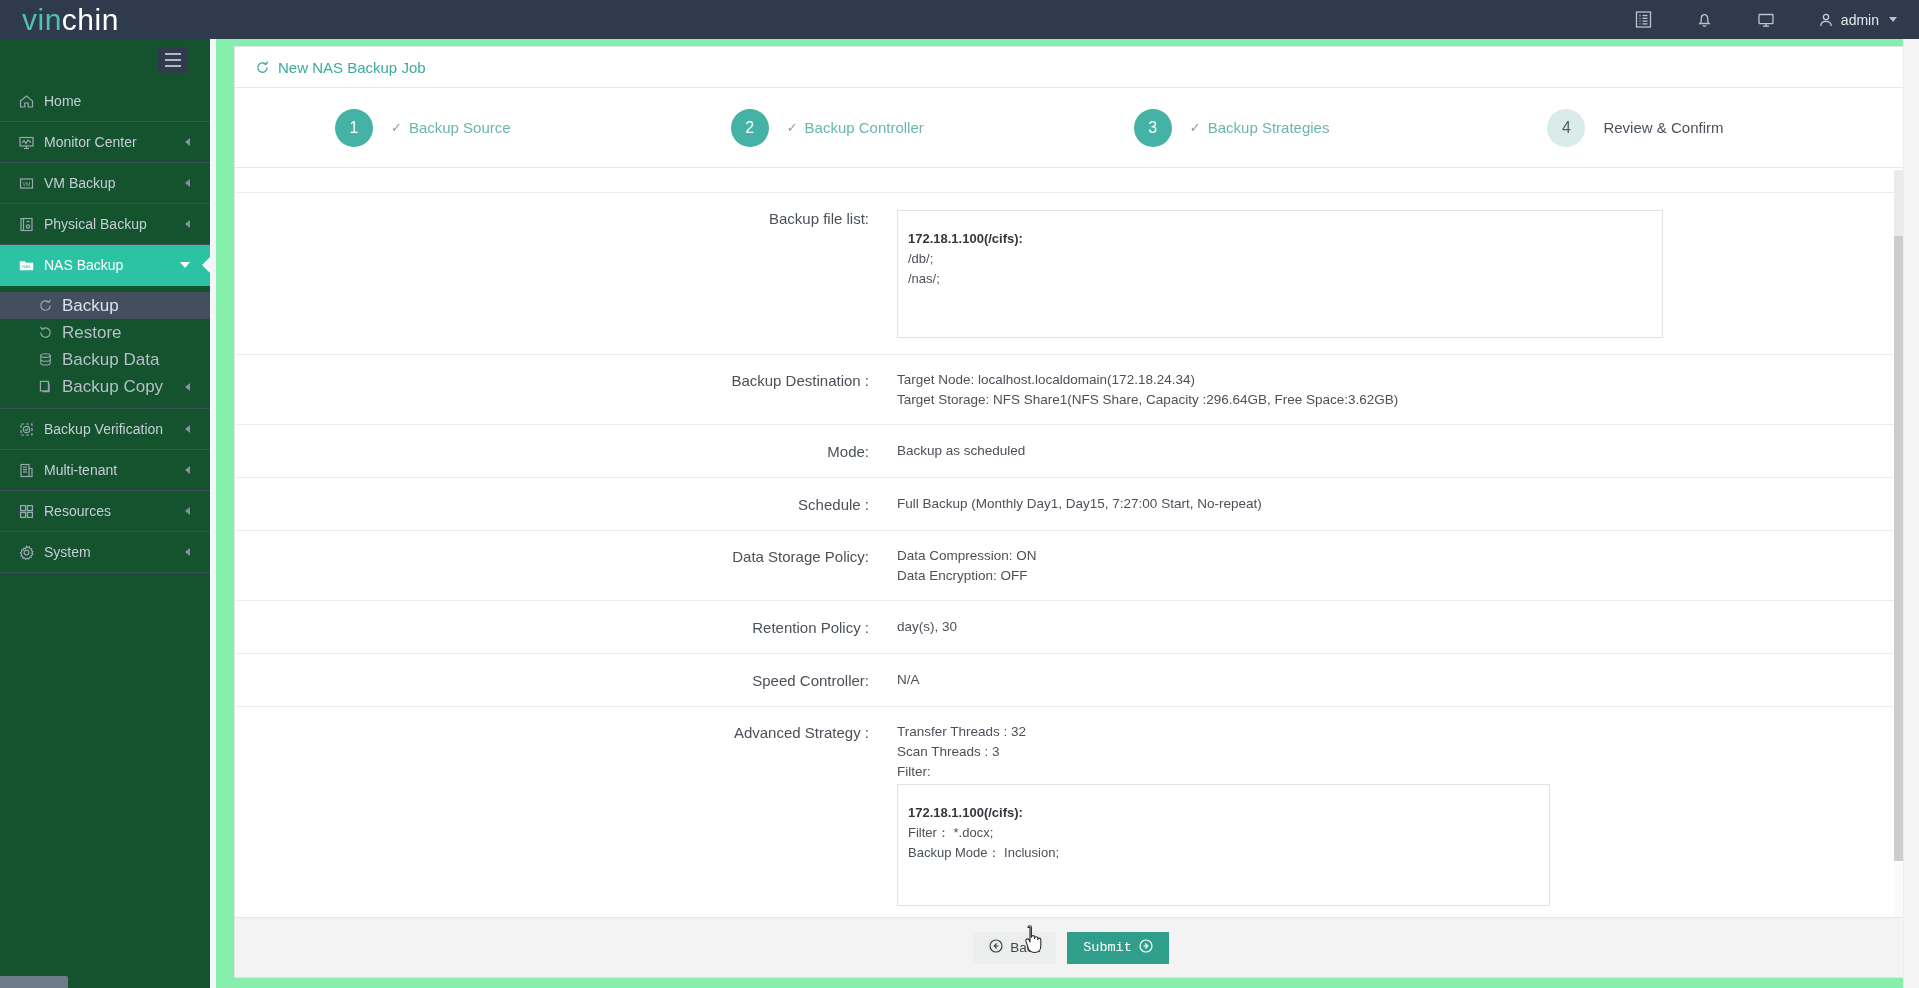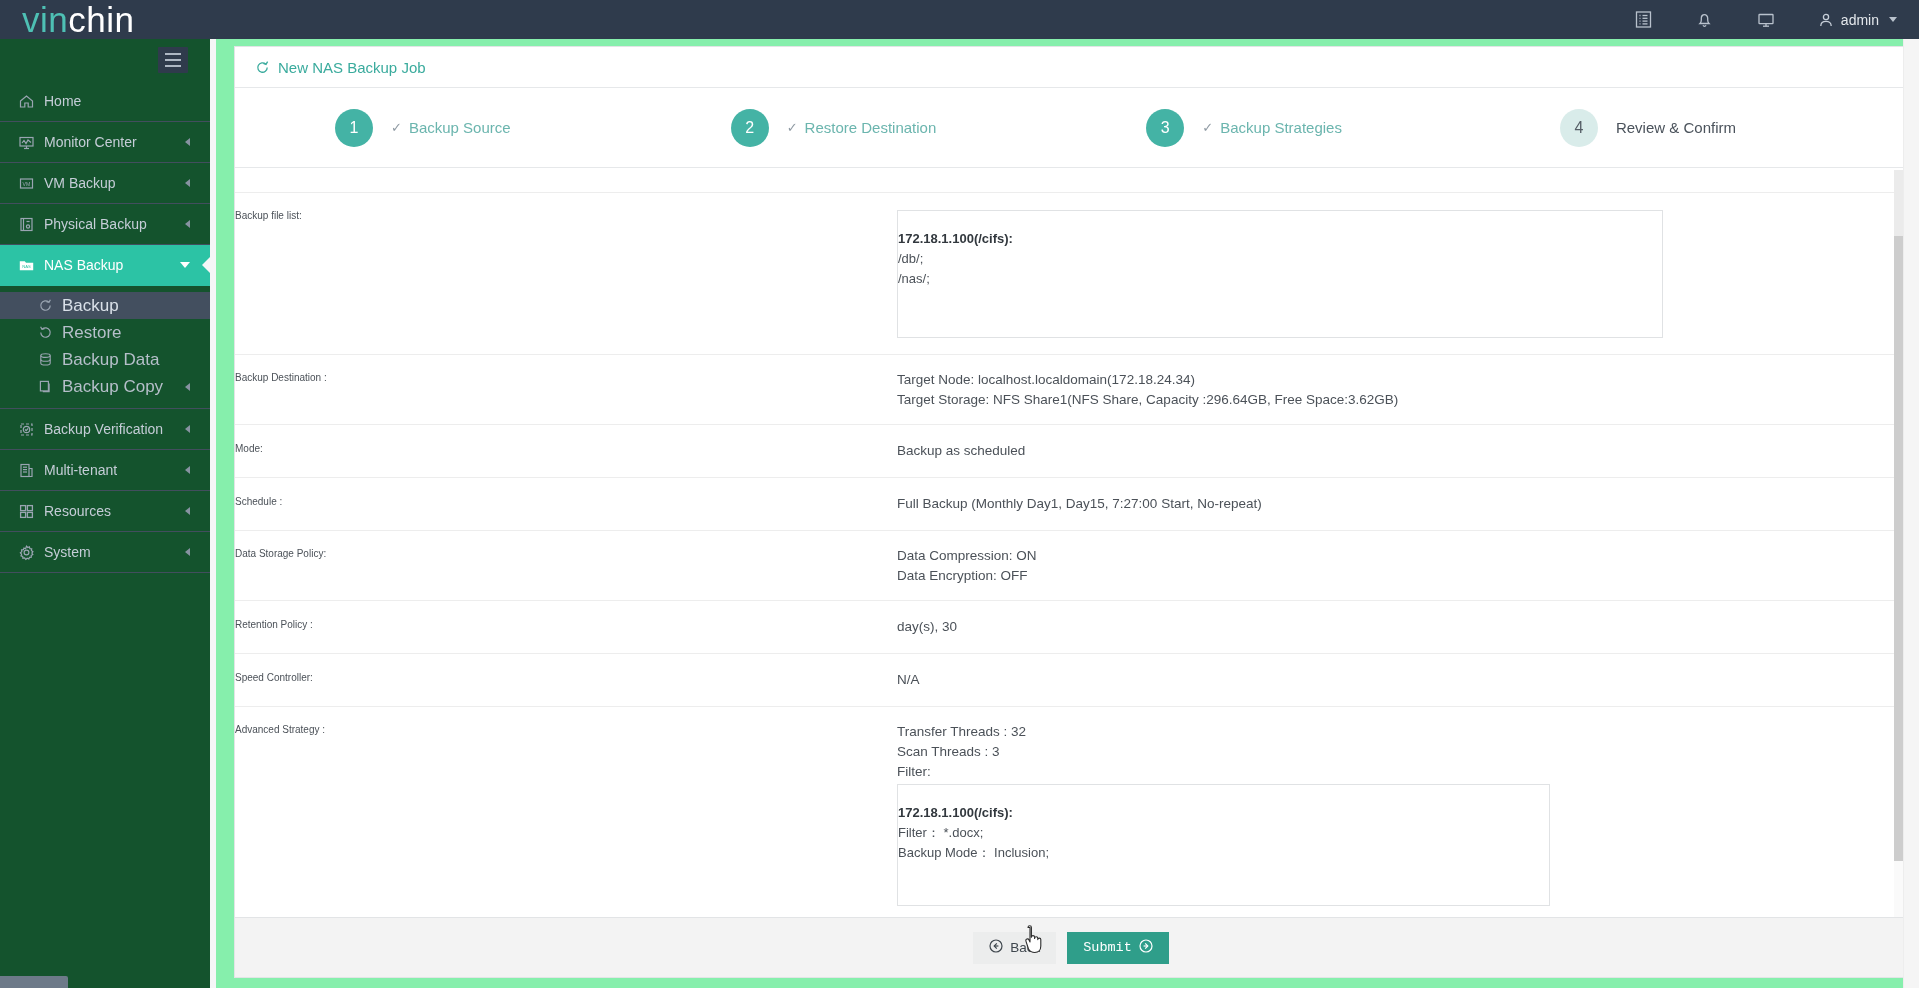--- a/index.html
+++ b/index.html
@@ -13,21 +13,21 @@
 
   
   .topbar {
     position: absolute; top: 0; left: 0;
     width: 1919px; height: 39px;
     background: #2f3b4c;
     display: flex; align-items: center;
   }
   .logo {
     width: 210px; padding-left: 22px;
-    font-size: 35px; font-weight: 400; letter-spacing: .5px;
+    font-size: 30px; font-weight: 400; letter-spacing: .5px;
     line-height: 1;
   }
   .logo .a { color: #4ec0b4; }
   .logo .b { color: #ffffff; }
   .topbar-spacer { flex: 1; }
   .topbar-icons { display: flex; align-items: center; gap: 42px; padding-right: 22px; }
   .ticon { color: #b9c2cd; display: flex; align-items: center; cursor: pointer; }
   .ticon svg { display: block; }
   .userbox { display: flex; align-items: center; gap: 7px; color: #e3e7eb; font-size: 14px; cursor: pointer; }
   .caret-dn {
@@ -141,33 +141,33 @@
     position: absolute; top: 123px; left: 0;
     width: 1672px; height: 748px; overflow: hidden; background: #fff;
   }
   .clip-row { height: 22px; overflow: hidden; position: relative; }
   .clip-row .ghost {
     position: absolute; top: -13px; left: 590px;
     font-size: 13px; color: #cfd3d7; white-space: nowrap;
   }
   .frow { display: flex; border-top: 1px solid #ededed; }
   .frow .flabel {
-    width: 634px; text-align: left; padding-right: 0;
-    font-size: 10px; color: #4b5158; padding-top: 17px; flex: none;
+    width: 634px; text-align: right; padding-right: 0;
+    font-size: 15px; color: #4b5158; padding-top: 17px; flex: none;
   }
   .frow .fvalue {
     padding-left: 28px; padding-top: 15px; padding-bottom: 14px;
     font-size: 13.5px; color: #4b5158; line-height: 20px; flex: 1;
   }
   .frow.tight .fvalue { padding-top: 16px; padding-bottom: 16px; }
   .frow.tight .flabel { padding-top: 18px; }
 
   .filebox {
     border: 1px solid #e0e2e4; background: #fff;
-    width: 766px; height: 128px; padding: 18px 0 0 0;
+    width: 766px; height: 128px; padding: 18px 0 0 10px;
     margin-top: 2px; margin-bottom: 2px;
   }
   .filebox.small { width: 653px; height: 122px; }
   .filebox .fb-host { font-weight: bold; color: #32383e; font-size: 13px; line-height: 20px; }
   .filebox .fb-line { color: #4b5158; font-size: 13px; line-height: 20px; }
 
   
   .card-foot {
     position: absolute; left: 0; bottom: 0;
     width: 1672px; height: 60px; background: #f3f3f3;
@@ -427,21 +427,21 @@
         <div class="slabel">
           <span class="tick">✓</span>
           <span>Backup Source</span>
         </div>
       </div>
       <div class="gap1"></div>
       <div class="step done">
         <div class="bubble">2</div>
         <div class="slabel">
           <span class="tick">✓</span>
-          <span>Restore Destination</span>
+          <span>Backup Controller</span>
         </div>
       </div>
       <div class="gap2"></div>
       <div class="step done">
         <div class="bubble">3</div>
         <div class="slabel">
           <span class="tick">✓</span>
           <span>Backup Strategies</span>
         </div>
       </div>

